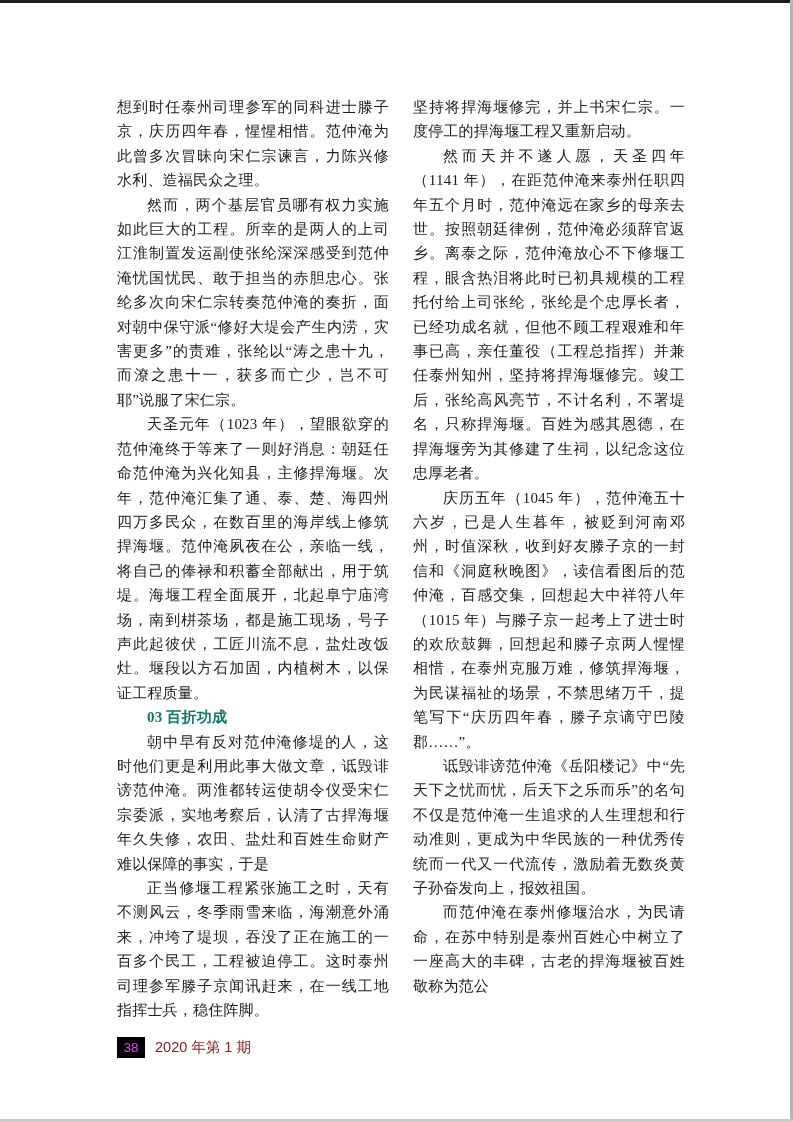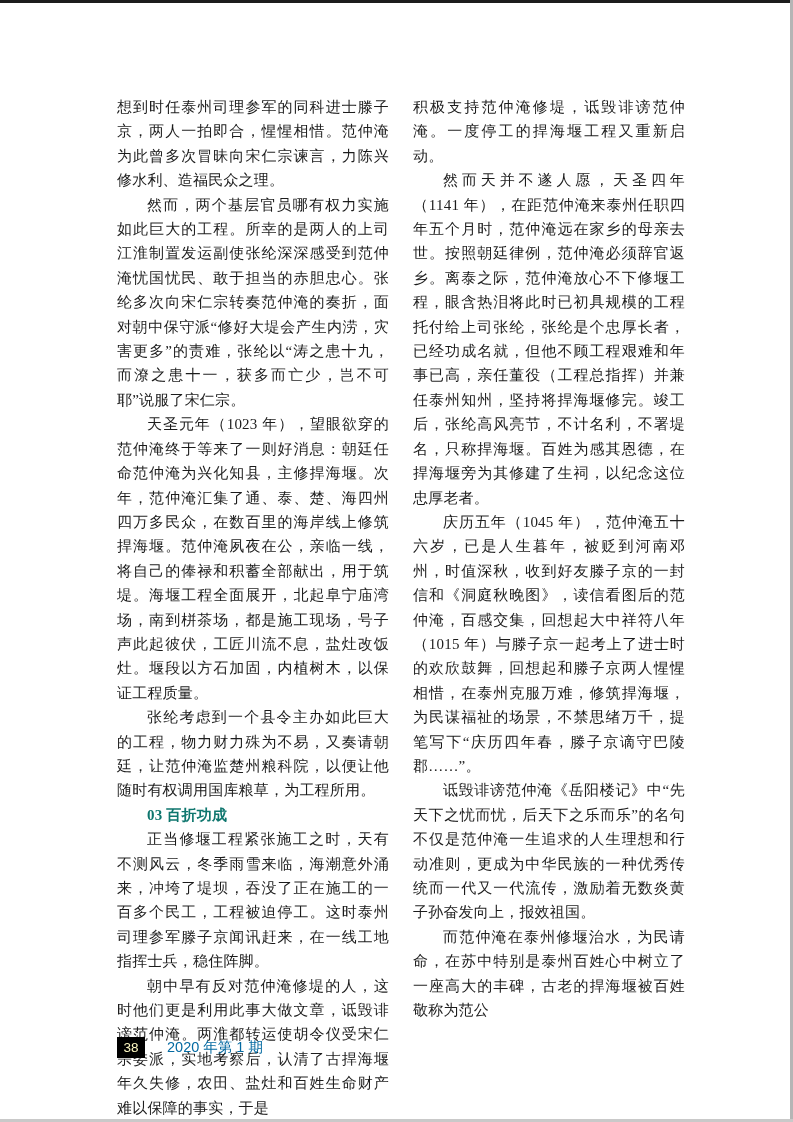--- a/index.html
+++ b/index.html
@@ -55,53 +55,52 @@
   .footer {
     position: absolute;
     left: 117px; top: 1037px;
     display: flex;
     align-items: center;
     font-family: "Liberation Sans", "DejaVu Sans", sans-serif;
   }
   .page-num-box {
     width: 28px; height: 21px;
     background: #000000;
-    color: #fef9c3;
+    color: #d946ef;
     font-size: 13.5px;
     display: flex;
     align-items: center;
     justify-content: center;
   }
   .issue-label {
-    margin-left: 22px;
+    margin-left: 10px;
     font-size: 14.5px;
-    color: #0369a1;
+    color: #7f1d1d;
   }
 </style>
 </head>
 <body>
 
 <div class="page">
 
   <div class="border-top"></div>
   <div class="border-right"></div>
   <div class="border-bottom"></div>
 
   <div class="content">
     <div class="column">
-        <p class="para continuation">想到时任泰州司理参军的同科进士滕子京，两人一拍即合，惺惺相惜。范仲淹为此曾多次冒昧向宋仁宗谏言，力陈兴修水利、造福民众之理。</p>
+        <p class="para continuation">想到时任泰州司理参军的同科进士滕子京，庆历四年春，惺惺相惜。范仲淹为此曾多次冒昧向宋仁宗谏言，力陈兴修水利、造福民众之理。</p>
         <p class="para indent">然而，两个基层官员哪有权力实施如此巨大的工程。所幸的是两人的上司江淮制置发运副使张纶深深感受到范仲淹忧国忧民、敢于担当的赤胆忠心。张纶多次向宋仁宗转奏范仲淹的奏折，面对朝中保守派“修好大堤会产生内涝，灾害更多”的责难，张纶以“涛之患十九，而潦之患十一，获多而亡少，岂不可耶”说服了宋仁宗。</p>
         <p class="para indent">天圣元年（1023 年），望眼欲穿的范仲淹终于等来了一则好消息：朝廷任命范仲淹为兴化知县，主修捍海堰。次年，范仲淹汇集了通、泰、楚、海四州四万多民众，在数百里的海岸线上修筑捍海堰。范仲淹夙夜在公，亲临一线，将自己的俸禄和积蓄全部献出，用于筑堤。海堰工程全面展开，北起阜宁庙湾场，南到栟茶场，都是施工现场，号子声此起彼伏，工匠川流不息，盐灶改饭灶。堰段以方石加固，内植树木，以保证工程质量。</p>
-        <p class="para indent">张纶考虑到一个县令主办如此巨大的工程，物力财力殊为不易，又奏请朝廷，让范仲淹监楚州粮科院，以便让他随时有权调用国库粮草，为工程所用。</p>
         <p class="para heading">03 百折功成</p>
+        <p class="para indent">朝中早有反对范仲淹修堤的人，这时他们更是利用此事大做文章，诋毁诽谤范仲淹。两淮都转运使胡令仪受宋仁宗委派，实地考察后，认清了古捍海堰年久失修，农田、盐灶和百姓生命财产难以保障的事实，于是</p>
         <p class="para indent">正当修堰工程紧张施工之时，天有不测风云，冬季雨雪来临，海潮意外涌来，冲垮了堤坝，吞没了正在施工的一百多个民工，工程被迫停工。这时泰州司理参军滕子京闻讯赶来，在一线工地指挥士兵，稳住阵脚。</p>
-        <p class="para indent">朝中早有反对范仲淹修堤的人，这时他们更是利用此事大做文章，诋毁诽谤范仲淹。两淮都转运使胡令仪受宋仁宗委派，实地考察后，认清了古捍海堰年久失修，农田、盐灶和百姓生命财产难以保障的事实，于是</p>
       </div>
     <div class="column">
-        <p class="para continuation">积极支持范仲淹修堤，诋毁诽谤范仲淹。一度停工的捍海堰工程又重新启动。</p>
+        <p class="para continuation">坚持将捍海堰修完，并上书宋仁宗。一度停工的捍海堰工程又重新启动。</p>
         <p class="para indent">然而天并不遂人愿，天圣四年（1141 年），在距范仲淹来泰州任职四年五个月时，范仲淹远在家乡的母亲去世。按照朝廷律例，范仲淹必须辞官返乡。离泰之际，范仲淹放心不下修堰工程，眼含热泪将此时已初具规模的工程托付给上司张纶，张纶是个忠厚长者，已经功成名就，但他不顾工程艰难和年事已高，亲任董役（工程总指挥）并兼任泰州知州，坚持将捍海堰修完。竣工后，张纶高风亮节，不计名利，不署堤名，只称捍海堰。百姓为感其恩德，在捍海堰旁为其修建了生祠，以纪念这位忠厚老者。</p>
         <p class="para indent">庆历五年（1045 年），范仲淹五十六岁，已是人生暮年，被贬到河南邓州，时值深秋，收到好友滕子京的一封信和《洞庭秋晚图》，读信看图后的范仲淹，百感交集，回想起大中祥符八年（1015 年）与滕子京一起考上了进士时的欢欣鼓舞，回想起和滕子京两人惺惺相惜，在泰州克服万难，修筑捍海堰，为民谋福祉的场景，不禁思绪万千，提笔写下“庆历四年春，滕子京谪守巴陵郡……”。</p>
         <p class="para indent">诋毁诽谤范仲淹《岳阳楼记》中“先天下之忧而忧，后天下之乐而乐”的名句不仅是范仲淹一生追求的人生理想和行动准则，更成为中华民族的一种优秀传统而一代又一代流传，激励着无数炎黄子孙奋发向上，报效祖国。</p>
         <p class="para indent">而范仲淹在泰州修堰治水，为民请命，在苏中特别是泰州百姓心中树立了一座高大的丰碑，古老的捍海堰被百姓敬称为范公</p>
       </div>
   </div>
 
   <div class="footer">
     <div class="page-num-box">38</div>
     <div class="issue-label">2020 年第 1 期</div>

